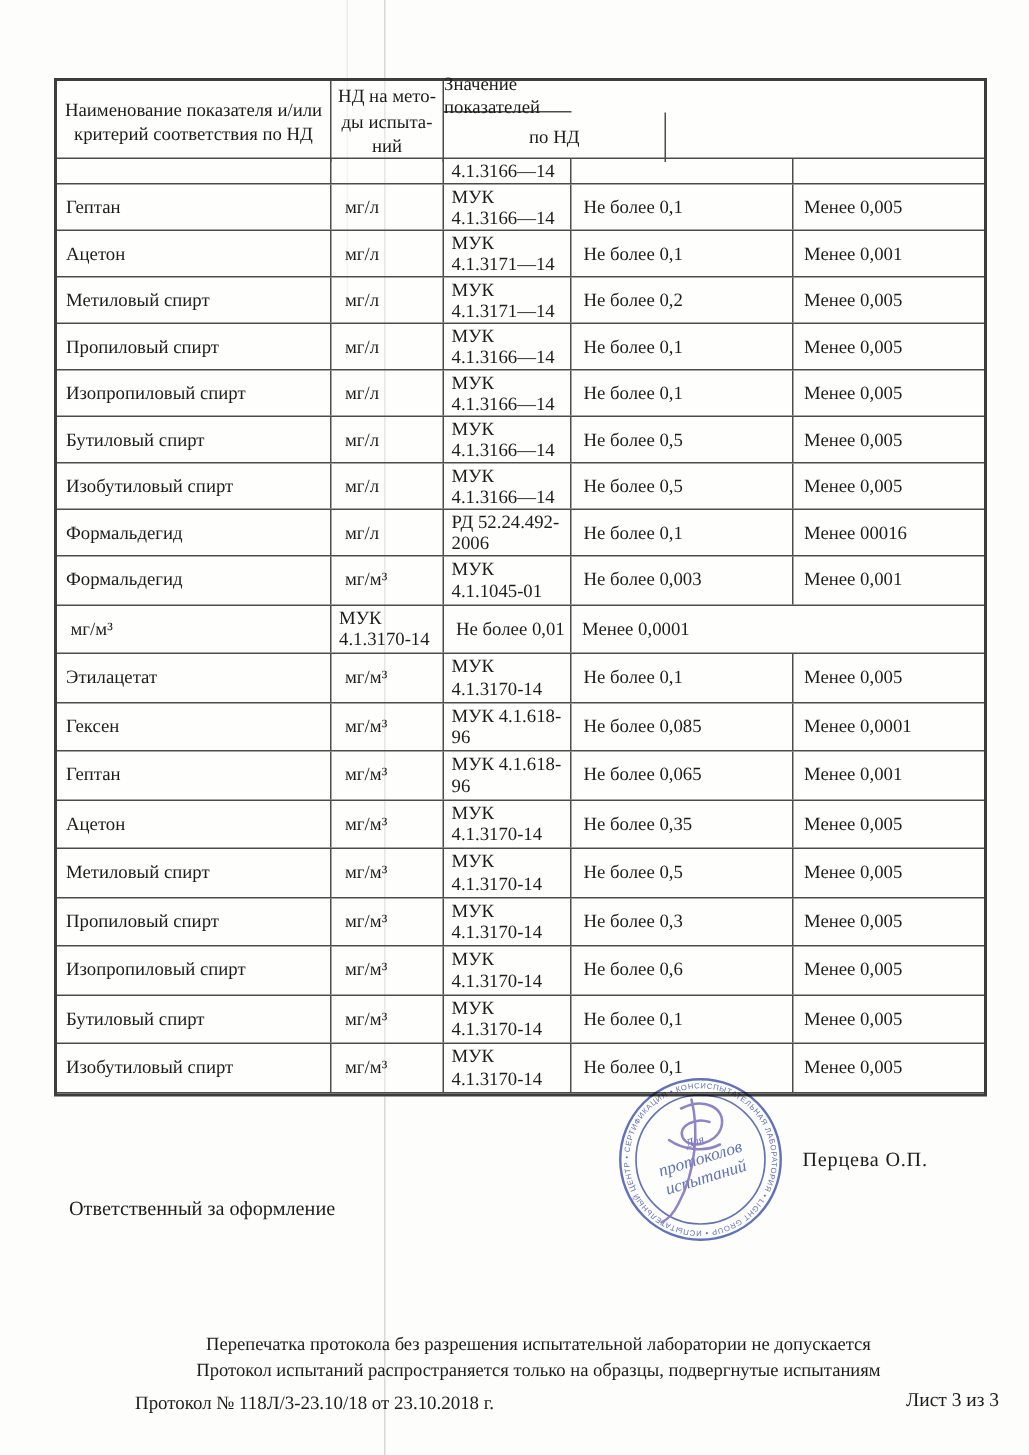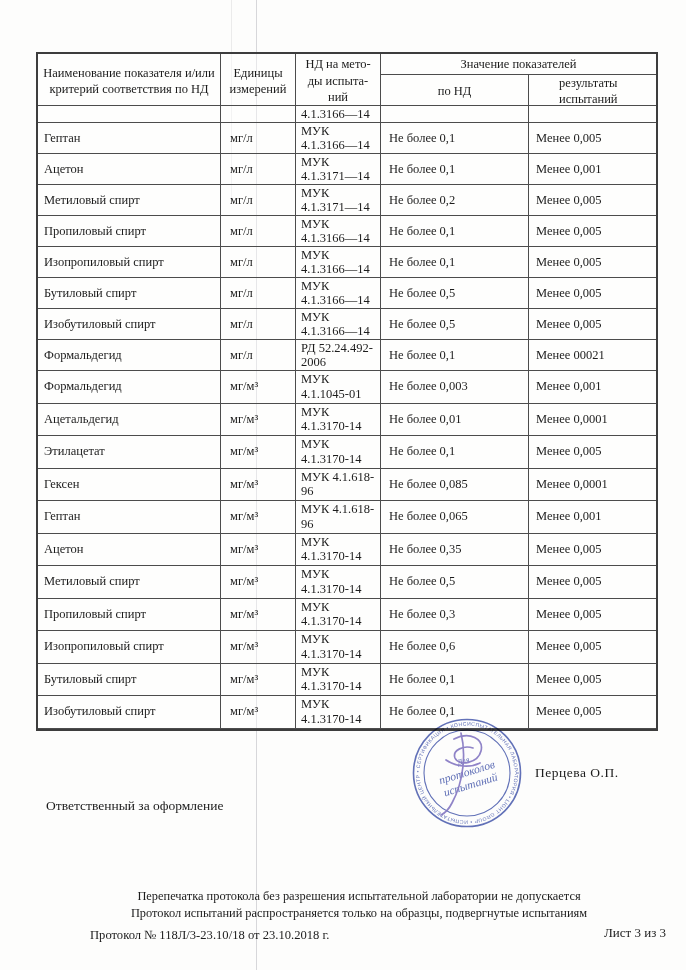--- a/index.html
+++ b/index.html
@@ -67,21 +67,20 @@
 
 <div class="page">
 
   <div class="fold f1"></div>
   <div class="fold f2"></div>
 
   <div class="doc-table">
 
     <div class="header-row">
       <div class="cell h">Наименование показателя и/или критерий соответствия по НД</div>
-      <div class="cell h">Единицы измерений</div>
       <div class="cell h pre">НД на мето-
 ды испыта-
 ний</div>
       <div class="values-group">
         <div class="vg-title">Значение показателей</div>
         <div class="vg-bottom">
           <div class="cell h">по НД</div>
           <div class="cell h h-results pre">результаты
 испытаний</div>
         </div>
@@ -152,36 +151,35 @@
 4.1.3166—14</div>
           <div class="cell c-by_nd">Не более 0,5</div>
           <div class="cell c-result">Менее 0,005</div>
         </div>
         <div class="trow">
           <div class="cell c-name">Формальдегид</div>
           <div class="cell c-units">мг/л</div>
           <div class="cell c-method">РД 52.24.492-
 2006</div>
           <div class="cell c-by_nd">Не более 0,1</div>
-          <div class="cell c-result">Менее 00021</div>
+          <div class="cell c-result">Менее 00016</div>
         </div>
       </div>
 
 
     <div id="s2-rows">
         <div class="trow">
           <div class="cell c-name">Формальдегид</div>
           <div class="cell c-units">мг/м³</div>
           <div class="cell c-method">МУК
 4.1.1045-01</div>
           <div class="cell c-by_nd">Не более 0,003</div>
           <div class="cell c-result">Менее 0,001</div>
         </div>
         <div class="trow">
-          <div class="cell c-name">Ацетальдегид</div>
           <div class="cell c-units">мг/м³</div>
           <div class="cell c-method">МУК
 4.1.3170-14</div>
           <div class="cell c-by_nd">Не более 0,01</div>
           <div class="cell c-result">Менее 0,0001</div>
         </div>
         <div class="trow">
           <div class="cell c-name">Этилацетат</div>
           <div class="cell c-units">мг/м³</div>
           <div class="cell c-method">МУК

